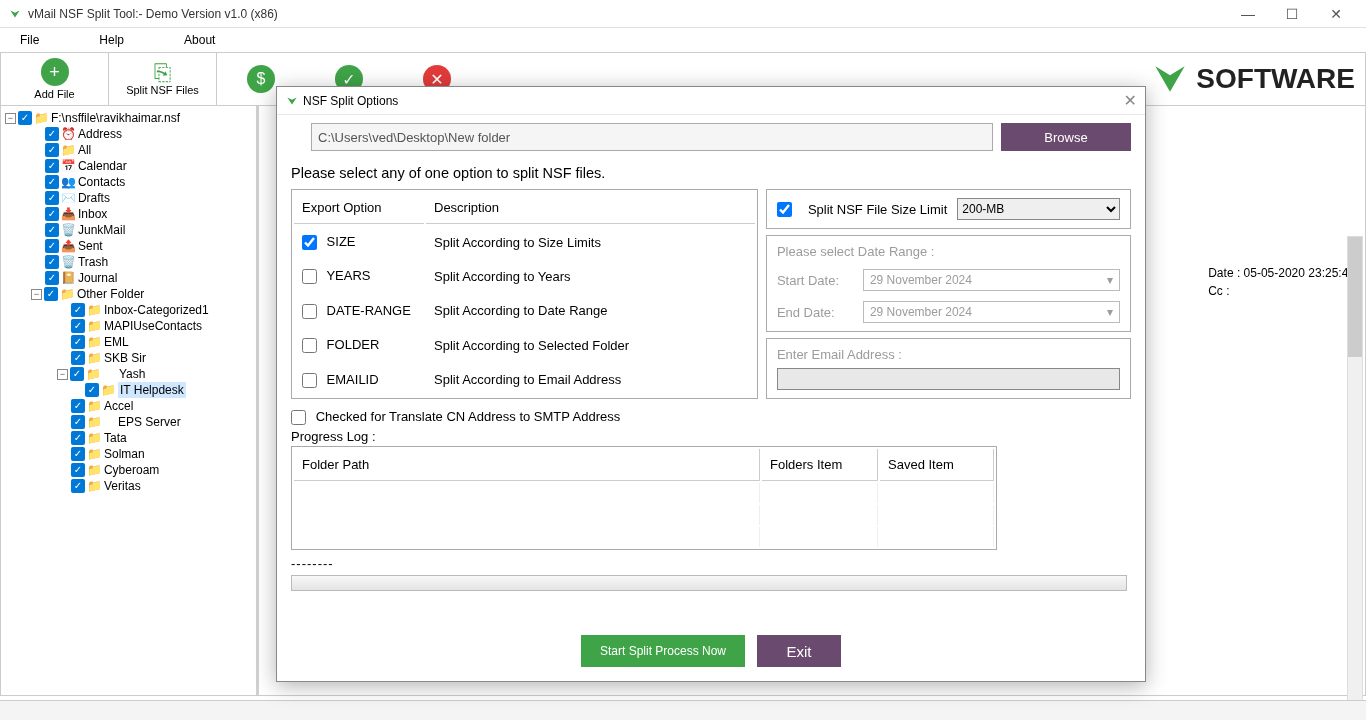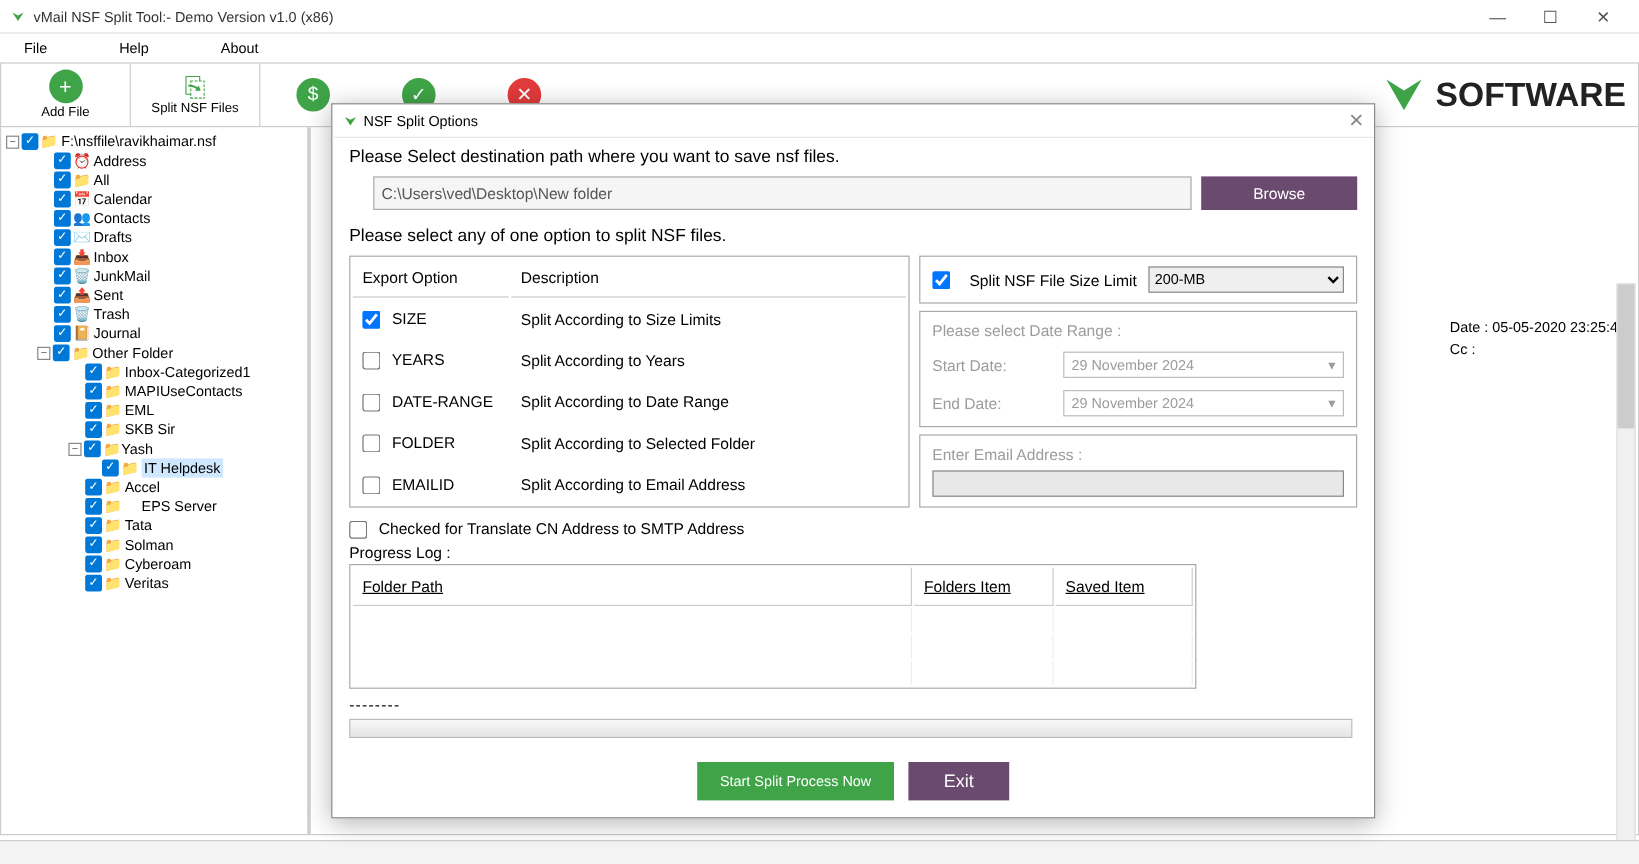--- a/index.html
+++ b/index.html
@@ -52,26 +52,26 @@
 .opt-table th { border-bottom: 1px solid #ccc; }
 .opt-table td:first-child { width: 130px; }
 .ck { width: 15px; height: 15px; vertical-align: middle; margin-right: 6px; }
 
 .right-opts { width: 366px; display: flex; flex-direction: column; gap: 6px; justify-content: space-between; }
 .box { border: 1px solid #aaa; padding: 8px 10px; }
 .size-row { display: flex; align-items: center; gap: 10px; }
 .size-sel { flex: 1; height: 22px; border: 1px solid #888; font-size: 12px; }
 .disabled { color: #9c9c9c; }
 .date-row { display: flex; align-items: center; gap: 14px; margin-top: 10px; font-size: 13px; }
-.date-field { flex: 1; height: 22px; border: 1px solid #bbb; background: #fff; padding: 0 6px; font-size: 12px; display: flex; align-items: center; justify-content: space-between; margin-left: 23px; }
+.date-field { flex: 1; height: 22px; border: 1px solid #bbb; background: #fff; padding: 0 6px; font-size: 12px; display: flex; align-items: center; justify-content: space-between; }
 .email-input { width: 100%; height: 22px; border: 1px solid #888; background: #e8e8e8; margin-top: 6px; }
 
 .cn-row { margin: 10px 0 4px; font-size: 13px; }
 .prog-label { font-size: 13px; margin-bottom: 2px; }
-.prog-table { width: 706px; border: 1px solid #aaa; height: 104px; text-decoration: underline; }
+.prog-table { width: 706px; border: 1px solid #aaa; height: 104px; }
 .prog-table th { text-align: left; border-bottom: 1px solid #ccc; border-right: 1px solid #ccc; padding: 4px 8px; font-weight: normal; font-size: 13px; }
 .prog-table td { border-right: 1px solid #eee; height: 20px; }
 .dashes { margin-top: 6px; font-size: 13px; letter-spacing: 1px; }
 .prog-bar { width: 836px; height: 16px; border: 1px solid #bbb; background: linear-gradient(#f8f8f8,#e4e4e4); margin-top: 4px; }
 
 .dlg-buttons { display: flex; justify-content: center; gap: 12px; padding: 10px 0 14px; }
 .btn-start { background: #3fa447; color: #fff; border: none; height: 32px; width: 164px; font-size: 12px; }
 .btn-exit { background: #6b4a6f; color: #fff; border: none; height: 32px; width: 84px; font-size: 15px; }
 
 .statusbar { position:absolute; bottom:0; left:0; right:0; height:20px; border-top:1px solid #ccc; background:#f4f4f4;}
@@ -204,21 +204,21 @@
         <div class="tree-row" style="padding-left:66px">
           <span class="chk">✓</span>
           <span>📁</span>
           <span style="margin-left:2px">SKB Sir</span>
         </div>
       </div>
     <div class="tree-row" style="padding-left:52px">
       <span class="exp">−</span>
       <span class="chk">✓</span>
       <span>📁</span>
-      <span style="margin-left:0">Yash</span>
+      <span style="margin-left:18px">Yash</span>
     </div>
     <div class="tree-row" style="padding-left:80px">
       <span class="chk">✓</span>
       <span>📁</span>
       <span style="margin-left:2px;background:#cfe8ff;padding:0 2px">IT Helpdesk</span>
     </div>
     <div id="tree-lvl3">
         <div class="tree-row" style="padding-left:66px">
           <span class="chk">✓</span>
           <span>📁</span>
@@ -273,21 +273,20 @@
 
 <div class="dialog">
   <div class="dlg-title">
     <svg width="14" height="14" viewBox="0 0 24 24" style="margin-right:4px">
         <path fill="#3fa447" d="M4 6l8 12 8-12-8 4z"></path>
       </svg>
     <span>NSF Split Options</span>
     <span class="close">✕</span>
   </div>
   <div class="dlg-body">
-    <div class="heading">Please Select destination path where you want to save nsf files.</div>
     <div class="path-row">
       <input class="path-input" readonly="" value="C:\Users\ved\Desktop\New folder" style="">
       <button class="browse-btn">Browse</button>
     </div>
     <div class="heading">Please select any of one option to split NSF files.</div>
 
     <div class="opt-row">
       <table class="opt-table">
         <tbody>
             <tr>

